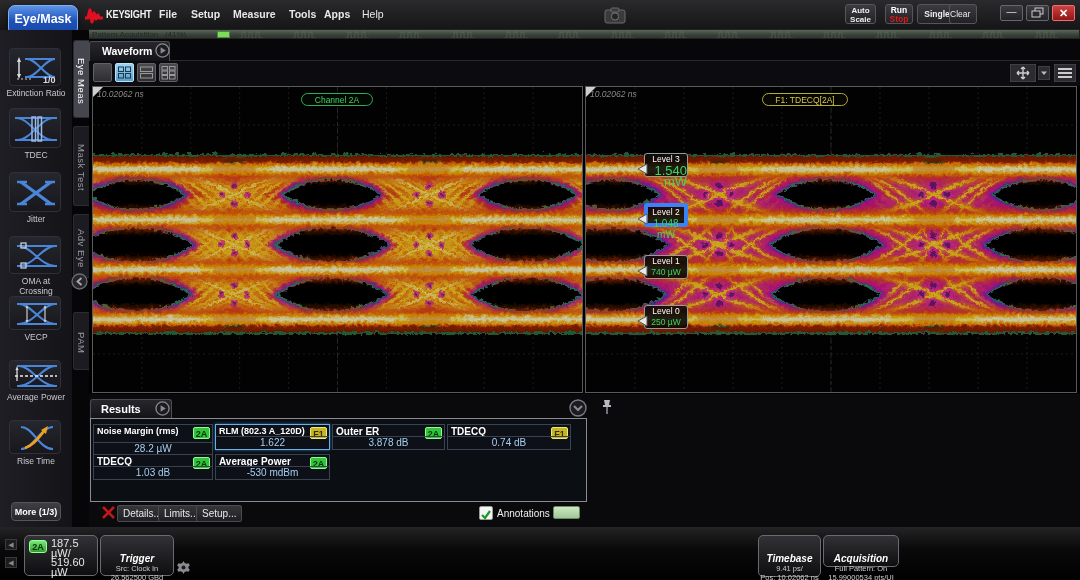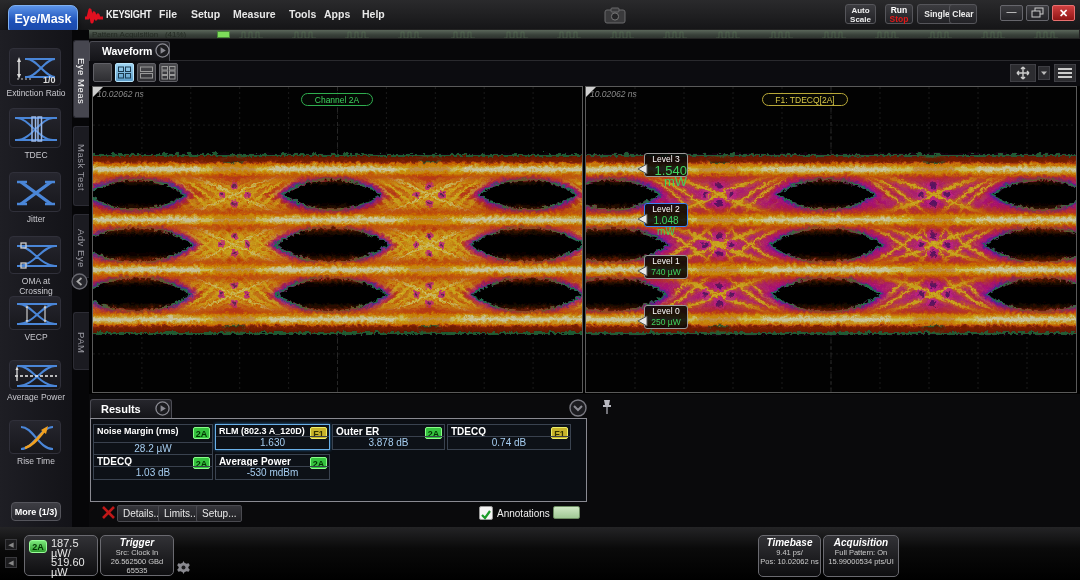--- a/index.html
+++ b/index.html
@@ -7,44 +7,44 @@
 .icnbtn{position:absolute;left:9px;width:52px;height:40px;background:linear-gradient(#26262e,#17171c);border:1px solid #30303a;border-radius:4px}
 .icolbl{position:absolute;width:72px;text-align:center;color:#c9c9cf;font-size:8.5px}
 .cell{position:absolute;border:1px solid #3a4350;background:#0d1117}
 .cellt{position:absolute;left:3px;top:1px;color:#fff;font-size:10px;font-weight:bold;white-space:nowrap}
 .cellv{position:absolute;left:0;right:0;bottom:0;height:13px;text-align:center;color:#a6cdf0;font-size:10px;border-top:1px solid #39414e}
 .badge{position:absolute;top:2px;width:17px;height:12px;border-radius:2px;color:#042;font-size:9px;font-weight:bold;text-align:center;line-height:12px}
 .b2a{background:#35c33f;color:#063;border:1px solid #8f8;color:#030}
 .bf1{background:#c7b32a;border:1px solid #ee6;color:#330}
 .sbtn{position:absolute;height:17px;background:linear-gradient(#35353a,#202024);border:1px solid #4a4a50;border-radius:2px;color:#e8e8e8;font-size:10px;text-align:center;line-height:15px;padding:0 5px}
 .statbox{position:absolute;background:linear-gradient(#323236,#0e0e10);border:1px solid #6a6a70;border-radius:5px;color:#ddd}
-.stitle{font-size:10px;font-weight:bold;font-style:italic;color:#fff;text-align:center;margin-top:1px}
+.stitle{font-size:10px;font-weight:bold;font-style:italic;color:#fff;text-align:center;margin-top:17px}
 .sline{font-size:7.5px;color:#ccc;text-align:center;line-height:9px;white-space:nowrap}
 </style></head><body>
 <div style="position:absolute;left:0;top:0;width:1080px;height:30px;background:linear-gradient(#2a2a2c,#151517)"></div>
 <div style="position:absolute;left:8px;top:5px;width:70px;height:30px;border-radius:7px;background:linear-gradient(#5b93e8,#1d50b8 55%,#1a47a6);border:1px solid #7fb0f0;box-shadow:0 2px 5px rgba(0,0,0,.6);color:#fff;font-weight:bold;font-size:12.5px;text-align:center;line-height:26px">Eye/Mask<div style="margin-top:-9px;font-size:8px;color:#cfe0ff">▾</div></div>
 <svg class="abs" style="left:84px;top:6px" width="20" height="19" viewBox="0 0 20 19">
     <path d="M1 12 L4 12 L6 4 L8 16 L10 7 L12 13 L14 9 L15 12 L19 12" stroke="#e01020" stroke-width="3.2" fill="none" stroke-linejoin="round"></path>
   </svg>
 <div style="position:absolute;left:106px;top:9px;color:#f2f2f2;font-size:10px;font-weight:bold;letter-spacing:-0.2px;transform:scaleX(0.92);transform-origin:left">KEYSIGHT</div>
 <div style="position:absolute;left:159px;top:8px;color:#e8e8e8;font-size:10.5px;font-weight:bold">File</div>
 <div style="position:absolute;left:191px;top:8px;color:#e8e8e8;font-size:10.5px;font-weight:bold">Setup</div>
 <div style="position:absolute;left:233px;top:8px;color:#e8e8e8;font-size:10.5px;font-weight:bold">Measure</div>
 <div style="position:absolute;left:289px;top:8px;color:#e8e8e8;font-size:10.5px;font-weight:bold">Tools</div>
 <div style="position:absolute;left:324px;top:8px;color:#e8e8e8;font-size:10.5px;font-weight:bold">Apps</div>
-<div style="position:absolute;left:362px;top:8px;color:#e8e8e8;font-size:10.5px;font-weight:bold">Help</div>
+<div style="position:absolute;left:362px;top:8px;color:#e8e8e8;font-size:10.5px;font-weight:normal">Help</div>
 <svg class="abs" style="left:604px;top:7px" width="22" height="17" viewBox="0 0 22 17">
     <rect x="1" y="3" width="20" height="13" rx="2" fill="#3a3a3c" stroke="#6a6a6c"></rect>
     <rect x="7" y="1" width="8" height="4" rx="1" fill="#3a3a3c" stroke="#6a6a6c"></rect>
     <circle cx="11" cy="9.5" r="3.6" fill="#242426" stroke="#777"></circle>
   </svg>
 <div style="position:absolute;left:845px;top:4px;width:31px;height:20px;border-radius:3px;background:linear-gradient(#3c3c40,#222226);border:1px solid #55555a;color:#eee;font-size:8px;font-weight:bold;text-align:center;line-height:9px;padding-top:1px">Auto<br>Scale</div>
 <div style="position:absolute;left:885px;top:4px;width:28px;height:20px;border-radius:3px;background:linear-gradient(#3c3c40,#222226);border:1px solid #55555a;color:#fff;font-size:8.5px;font-weight:bold;text-align:center;line-height:9px;padding-top:1px">Run<br><span style="color:#e01818">Stop</span></div>
 <div style="position:absolute;left:917px;top:4px;width:40px;height:20px;border-radius:3px;background:linear-gradient(#3c3c40,#222226);border:1px solid #55555a;color:#eee;font-size:8.5px;font-weight:bold;text-align:center;line-height:19px">Single</div>
-<div style="position:absolute;left:949px;top:4px;width:28px;height:20px;border-radius:3px;background:linear-gradient(#3c3c40,#222226);border:1px solid #55555a;color:#eee;font-size:8.5px;font-weight:bold;text-align:center;line-height:19px">Clear</div>
+<div style="position:absolute;left:949px;top:4px;width:28px;height:20px;border-radius:3px;background:linear-gradient(#3c3c40,#222226);border:1px solid #55555a;color:#eee;font-size:8.5px;font-weight:normal;line-height:19px">Clear</div>
 <div style="position:absolute;left:1000px;top:5px;width:23px;height:16px;border-radius:2px;background:linear-gradient(#3c3c40,#232327);border:1px solid #66666c;color:#ddd;font-size:10px;text-align:center;line-height:12px">—</div>
 <div style="position:absolute;left:1026px;top:5px;width:23px;height:16px;border-radius:2px;background:linear-gradient(#3c3c40,#232327);border:1px solid #66666c"><svg width="21" height="14" viewBox="0 0 21 14">
       <rect x="8" y="2" width="8" height="6" fill="none" stroke="#ccc"></rect>
       <rect x="5" y="5" width="8" height="6" fill="#2a2a2e" stroke="#ccc"></rect>
     </svg></div>
 <div style="position:absolute;left:1052px;top:5px;width:23px;height:16px;border-radius:2px;background:linear-gradient(#d04040,#901515);border:1px solid #e87070;color:#fff;font-size:11px;font-weight:bold;text-align:center;line-height:15px">✕</div>
 <div style="position:absolute;left:88px;top:29px;width:992px;height:10px;background:linear-gradient(#5a665a,#39413a 60%,#2e342f);border:1px solid #222;overflow:hidden">
     <span style="position:absolute;left:3px;top:0px;font-size:8px;color:#232a22">Pattern Acquisition&nbsp;&nbsp;&nbsp;(41%)</span>
     <span style="position:absolute;left:128px;top:1px;width:13px;height:7px;background:#7ddc5a;border:1px solid #4a8a3a"></span>
     <svg style="position:absolute;left:150px;top:0" width="30" height="10" viewBox="0 0 30 10">
@@ -601,21 +601,21 @@
       <path d="M0 0 L10 0 L0 10 Z" fill="#cfcfcf"></path>
     </svg>
     <div style="position:absolute;left:176px;top:6px;width:86px;height:13px;background:rgba(10,10,4,.8);border:1px solid #b8a838;border-radius:7px;color:#d8c848;font-size:8.5px;text-align:center;line-height:12px">F1: TDECQ[2A]</div>
     <div style="position:absolute;left:58px;top:66px;width:44px;height:24px;background:rgba(8,8,8,.88);border:1px solid #9a9a9a;border-radius:3px;z-index:5">
       <div style="color:#fff;font-size:8.5px;text-align:center;line-height:11px">Level 3</div>
       <div style="color:#3fd45f;font-size:13px;text-align:right;line-height:11px">1.540 mW</div>
     </div>
     <svg style="position:absolute;left:50px;top:76px;z-index:6" width="12" height="12" viewBox="0 0 12 12">
       <path d="M11 1 L11 11 L2 6 Z" fill="#e8e8e8" stroke="#555"></path>
     </svg>
-    <div style="position:absolute;left:58px;top:116px;width:44px;height:24px;background:rgba(8,8,8,.88);border:1px solid #3b82f6;border-radius:3px;z-index:5">
+    <div style="position:absolute;left:58px;top:116px;width:44px;height:24px;background:rgba(8,8,8,.88);border:4px solid #3b82f6;border-radius:3px;z-index:5">
       <div style="color:#fff;font-size:8.5px;text-align:center;line-height:11px">Level 2</div>
       <div style="color:#3fd45f;font-size:10px;text-align:center;line-height:11px">1.048 mW</div>
     </div>
     <svg style="position:absolute;left:50px;top:126px;z-index:6" width="12" height="12" viewBox="0 0 12 12">
       <path d="M11 1 L11 11 L2 6 Z" fill="#e8e8e8" stroke="#555"></path>
     </svg>
     <div style="position:absolute;left:58px;top:168px;width:44px;height:24px;background:rgba(8,8,8,.88);border:1px solid #9a9a9a;border-radius:3px;z-index:5">
       <div style="color:#fff;font-size:8.5px;text-align:center;line-height:11px">Level 1</div>
       <div style="color:#3fd45f;font-size:8.5px;text-align:center;line-height:11px">740 µW</div>
     </div>
@@ -646,21 +646,21 @@
   </svg>
 <div style="position:absolute;left:90px;top:418px;width:497px;height:84px;border:1px solid #8a8a92;background:#0b0e13"></div>
 <div class="cell" style="left:93px;top:424px;width:120px;height:32px;border:1px solid #3a4350">
     <div class="cellt" style="font-size:9px">Noise Margin (rms)</div>
     <div class="badge b2a" style="right:2px">2A</div>
     <div class="cellv">28.2 µW</div>
   </div>
 <div class="cell" style="left:215px;top:424px;width:115px;height:26px;border:1px solid #6ab0e8;box-shadow:0 0 3px #2a70a8">
     <div class="cellt" style="font-size:9px">RLM (802.3 A_120D)</div>
     <div class="badge bf1" style="right:2px">F1</div>
-    <div class="cellv">1.630</div>
+    <div class="cellv">1.622</div>
   </div>
 <div class="cell" style="left:332px;top:424px;width:113px;height:26px;border:1px solid #3a4350">
     <div class="cellt" style="font-size:10px">Outer ER</div>
     <div class="badge b2a" style="right:2px">2A</div>
     <div class="cellv">3.878 dB</div>
   </div>
 <div class="cell" style="left:447px;top:424px;width:124px;height:26px;border:1px solid #3a4350">
     <div class="cellt" style="font-size:10px">TDECQ</div>
     <div class="badge bf1" style="right:2px">F1</div>
     <div class="cellv">0.74 dB</div>
@@ -758,15 +758,15 @@
     <div class="sline">Src: Clock In<br>26.562500 GBd<br>65535</div>
   </div>
 <svg class="abs" style="left:176px;top:560px" width="15" height="15" viewBox="0 0 15 15">
     <path d="M7.5 1 L8.6 3 A5 5 0 0 1 10.4 3.8 L12.6 3.2 L13.8 5.2 L12.3 6.9 A5 5 0 0 1 12.3 8.1 L13.8 9.8 L12.6 11.8 L10.4 11.2 A5 5 0 0 1 8.6 12 L7.5 14 L6.4 12 A5 5 0 0 1 4.6 11.2 L2.4 11.8 L1.2 9.8 L2.7 8.1 A5 5 0 0 1 2.7 6.9 L1.2 5.2 L2.4 3.2 L4.6 3.8 A5 5 0 0 1 6.4 3 Z" fill="#8a8a90"></path>
     <circle cx="7.5" cy="7.5" r="2" fill="#1a1a1c"></circle>
   </svg>
 <div class="statbox" style="left:758px;top:535px;width:63px;height:42px">
     <div class="stitle">Timebase</div>
     <div class="sline">9.41 ps/<br>Pos: 10.02062 ns</div>
   </div>
-<div class="statbox" style="left:823px;top:535px;width:76px;height:42px">
+<div class="statbox" style="left:823px;top:535px;width:76px;height:32px">
     <div class="stitle">Acquisition</div>
     <div class="sline">Full Pattern: On<br>15.99000534 pts/UI</div>
   </div>
 </body></html>

